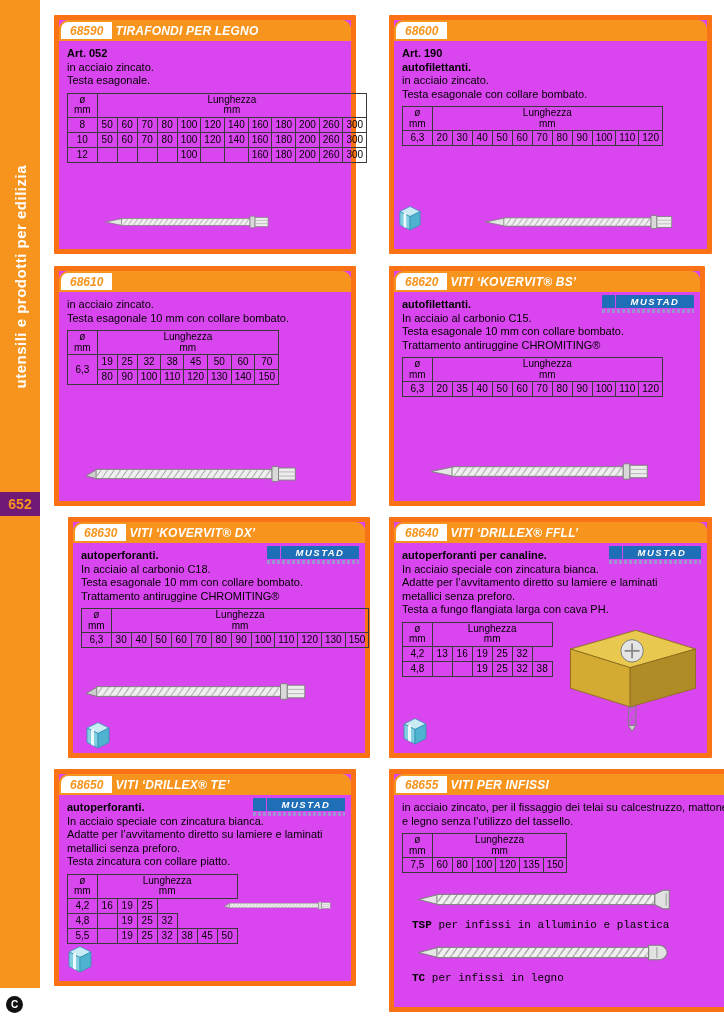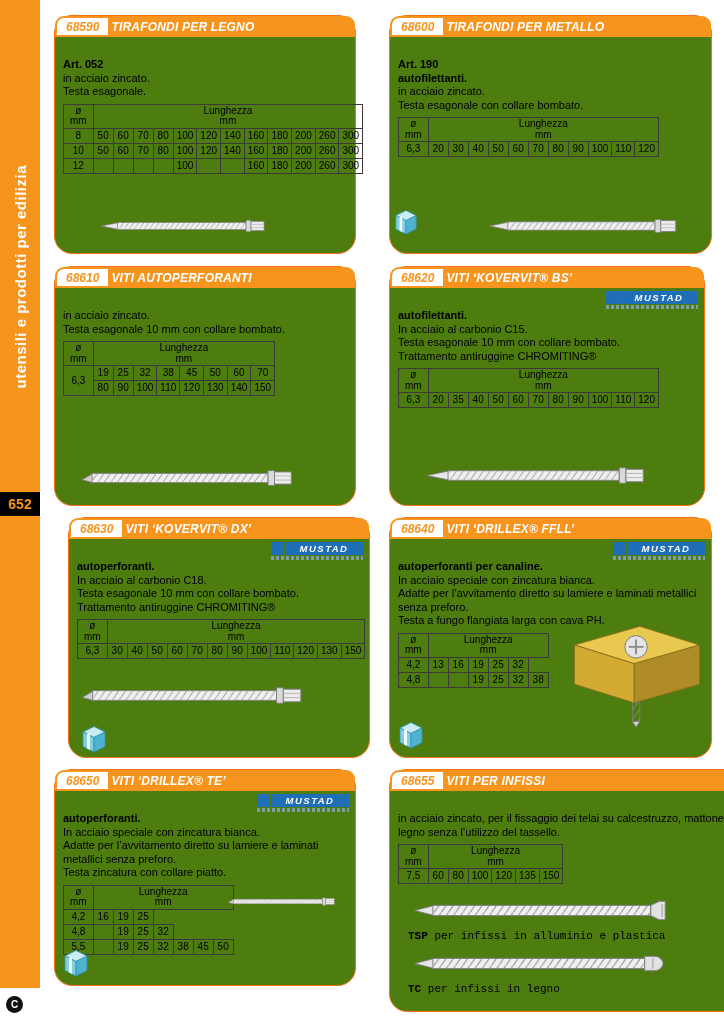--- a/index.html
+++ b/index.html
@@ -5,39 +5,39 @@
   html,body{margin:0;padding:0;background:#fff;}
   .page{position:relative;width:724px;height:1024px;background:#fff;overflow:hidden;
         font-family:"Liberation Sans",sans-serif;color:#000;}
 
   
   .sidebar{position:absolute;left:0;top:0;width:40px;height:988px;background:#F7941D;}
   .sidebar-label{position:absolute;left:0;top:86px;width:40px;height:382px;
                  display:flex;align-items:center;justify-content:center;}
   .sidebar-label span{writing-mode:vertical-rl;transform:rotate(180deg);color:#fff;
                  font-weight:bold;font-size:15px;letter-spacing:.5px;white-space:nowrap;}
-  .page-num{position:absolute;left:0;top:492px;width:40px;height:24px;background:#000000;
+  .page-num{position:absolute;left:0;top:492px;width:40px;height:24px;background:#701a75;
                  color:#F7941D;font-weight:bold;font-size:14px;
                  display:flex;align-items:center;justify-content:center;}
   .corner-logo{position:absolute;left:6px;top:996px;width:17px;height:17px;border-radius:50%;
                  background:#111;color:#fff;font-size:10px;font-weight:bold;
                  display:flex;align-items:center;justify-content:center;}
 
   
-  .section{position:absolute;border:1px solid #f97316;border-radius:18px;background:#4d7c0f;
+  .section{position:absolute;border:5px solid #f97316;border-radius:1px;background:#d946ef;
            box-sizing:border-box;}
   .sec-header{background:#F7941D;border-radius:9px 9px 0 0;display:flex;align-items:stretch;
            height:21px;box-sizing:border-box;padding:2px;font-style:italic;font-weight:bold;}
   .sec-code{background:#fff;color:#F7941D;border-radius:7px 0 0 0;padding:0 9px;
            display:flex;align-items:center;font-size:12px;}
   .sec-title{color:#fff;flex:1;display:flex;align-items:center;padding-left:3px;
            font-size:12px;letter-spacing:.2px;white-space:nowrap;}
   .sec-body{position:relative;height:calc(100% - 21px);padding:5px 8px;box-sizing:border-box;
            font-size:11px;}
-  .desc{margin-top:16px;}
+  .desc{margin-top:1px;}
   .desc-line{line-height:13.5px;}
   .caption{font-size:11px;margin:1px 0 3px 10px;font-family:Liberation Mono, monospace;}
 
   
   .spec-table{border-collapse:collapse;margin-top:5px;}
   .spec-table th,.spec-table td{border:1px solid #3a3a3a;text-align:center;font-weight:normal;
            font-size:10px;padding:0 3px;height:14px;min-width:13px;line-height:12px;}
   .spec-table th{padding:1px 6px;}
   .spec-table th div{line-height:10.5px;font-size:10px;}
   .spec-table td.ghost{border:none;}
@@ -201,21 +201,20 @@
         </div>
       <svg class="art" style="left:45px;bottom:14px;width:188px;height:26px" viewBox="0 0 260 36">
           <use href="#screw-hex"></use>
         </svg>
     </div>
   </div>
 
   <div class="section" style="left:389px;top:15px;width:323px;height:239px">
     <div class="sec-header">
       <div class="sec-code">68600</div>
-      <div class="sec-title">TIRAFONDI PER METALLO</div>
     </div>
     <div class="sec-body">
       <div class="desc">
           <div class="desc-line"><b>Art. 190</b></div>
           <div class="desc-line"><b>autofilettanti.</b></div>
           <div class="desc-line">in acciaio zincato.</div>
           <div class="desc-line">Testa esagonale con collare bombato.</div>
         </div>
       <div>
           <table class="spec-table">
@@ -254,21 +253,20 @@
         </svg>
       <svg class="art" style="right:8px;bottom:12px;width:215px;height:30px" viewBox="0 0 260 36">
           <use href="#screw-hex"></use>
         </svg>
     </div>
   </div>
 
   <div class="section" style="left:54px;top:266px;width:302px;height:240px">
     <div class="sec-header">
       <div class="sec-code">68610</div>
-      <div class="sec-title">VITI AUTOPERFORANTI</div>
     </div>
     <div class="sec-body">
       <div class="desc">
           <div class="desc-line">in acciaio zincato.</div>
           <div class="desc-line">Testa esagonale 10 mm con collare bombato.</div>
         </div>
       <div>
           <table class="spec-table">
             <thead>
               <tr>

